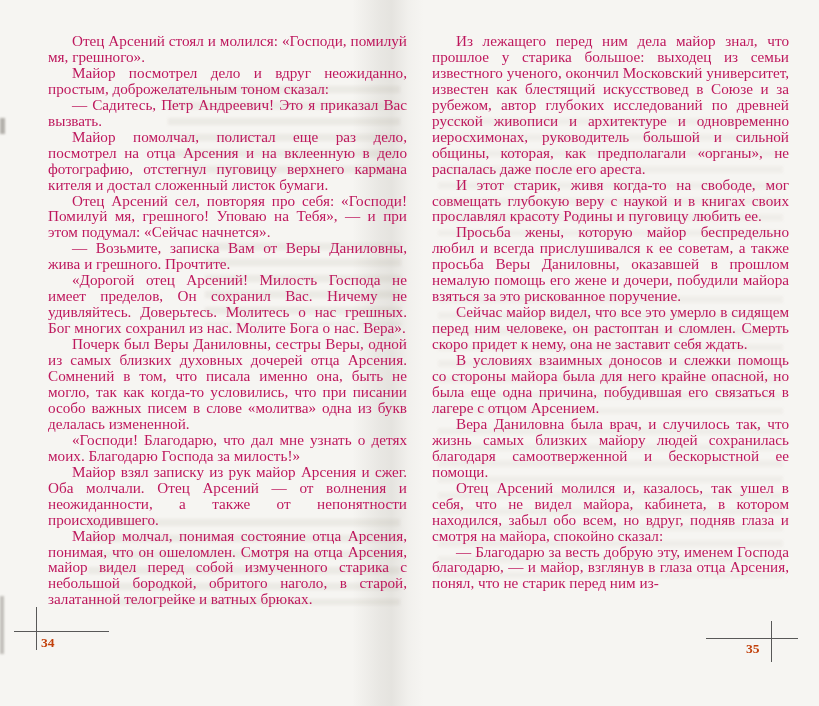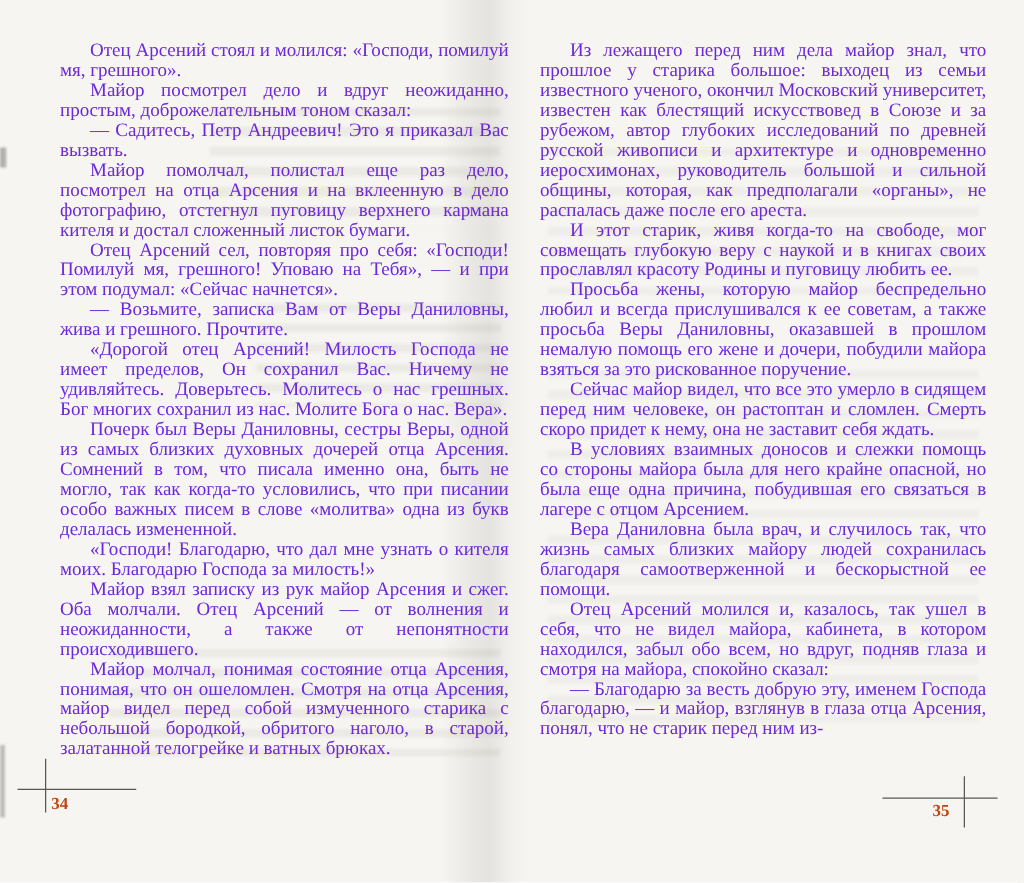--- a/index.html
+++ b/index.html
@@ -41,21 +41,21 @@
   .smudge { position: absolute; background: rgba(80,75,65,0.4); filter: blur(1px); }
   .s1 { left: 0; top: 118px; width: 5px; height: 16px; }
   .s2 { left: 0; top: 596px; width: 4px; height: 58px; opacity: .8; }
 
   .col {
     position: absolute;
     top: 33px;
     text-align: justify;
     font-size: 15.2px;
     line-height: 15.95px;
-    color: #6d28d9;
+    color: #be185d;
     hyphens: auto;
     -webkit-hyphens: auto;
   }
   .col-left  { left: 48px;  width: 359px; }
   .col-right { left: 432px; width: 357px; }
   .col p { margin: 0; text-indent: 24px; }
 
   
   .mark { position: absolute; background: #585858; }
   .lmv { left: 36px;  top: 607px; width: 1px;  height: 43px; }
@@ -90,21 +90,21 @@
   <section>
     <div class="col col-left" lang="ru">
         <p>Отец Арсений стоял и молился: «Господи, помилуй мя, грешного».</p>
         <p>Майор посмотрел дело и вдруг неожиданно, простым, доброжелательным тоном сказал:</p>
         <p>— Садитесь, Петр Андреевич! Это я приказал Вас вызвать.</p>
         <p>Майор помолчал, полистал еще раз дело, посмотрел на отца Арсения и на вклеенную в дело фотографию, отстегнул пуговицу верхнего кармана кителя и достал сложенный листок бумаги.</p>
         <p>Отец Арсений сел, повторяя про себя: «Господи! Помилуй мя, грешного! Уповаю на Тебя», — и при этом подумал: «Сейчас начнется».</p>
         <p>— Возьмите, записка Вам от Веры Даниловны, жива и грешного. Прочтите.</p>
         <p>«Дорогой отец Арсений! Милость Господа не имеет пределов, Он сохранил Вас. Ничему не удивляйтесь. Доверьтесь. Молитесь о нас грешных. Бог многих сохранил из нас. Молите Бога о нас. Вера».</p>
         <p>Почерк был Веры Даниловны, сестры Веры, одной из самых близких духовных дочерей отца Арсения. Сомнений в том, что писала именно она, быть не могло, так как когда-то условились, что при писании особо важных писем в слове «молитва» одна из букв делалась измененной.</p>
-        <p>«Господи! Благодарю, что дал мне узнать о кителя моих. Благодарю Господа за милость!»</p>
+        <p>«Господи! Благодарю, что дал мне узнать о детях моих. Благодарю Господа за милость!»</p>
         <p>Майор взял записку из рук майор Арсения и сжег. Оба молчали. Отец Арсений — от волнения и неожиданности, а также от непонятности происходившего.</p>
         <p>Майор молчал, понимая состояние отца Арсения, понимая, что он ошеломлен. Смотря на отца Арсения, майор видел перед собой измученного старика с небольшой бородкой, обритого наголо, в старой, залатанной телогрейке и ватных брюках.</p>
       </div>
     <div class="mark lmv"></div>
     <div class="mark lmh"></div>
     <div class="pagenum pn-left">34</div>
   </section>
 
   <section>
     <div class="col col-right" lang="ru">

